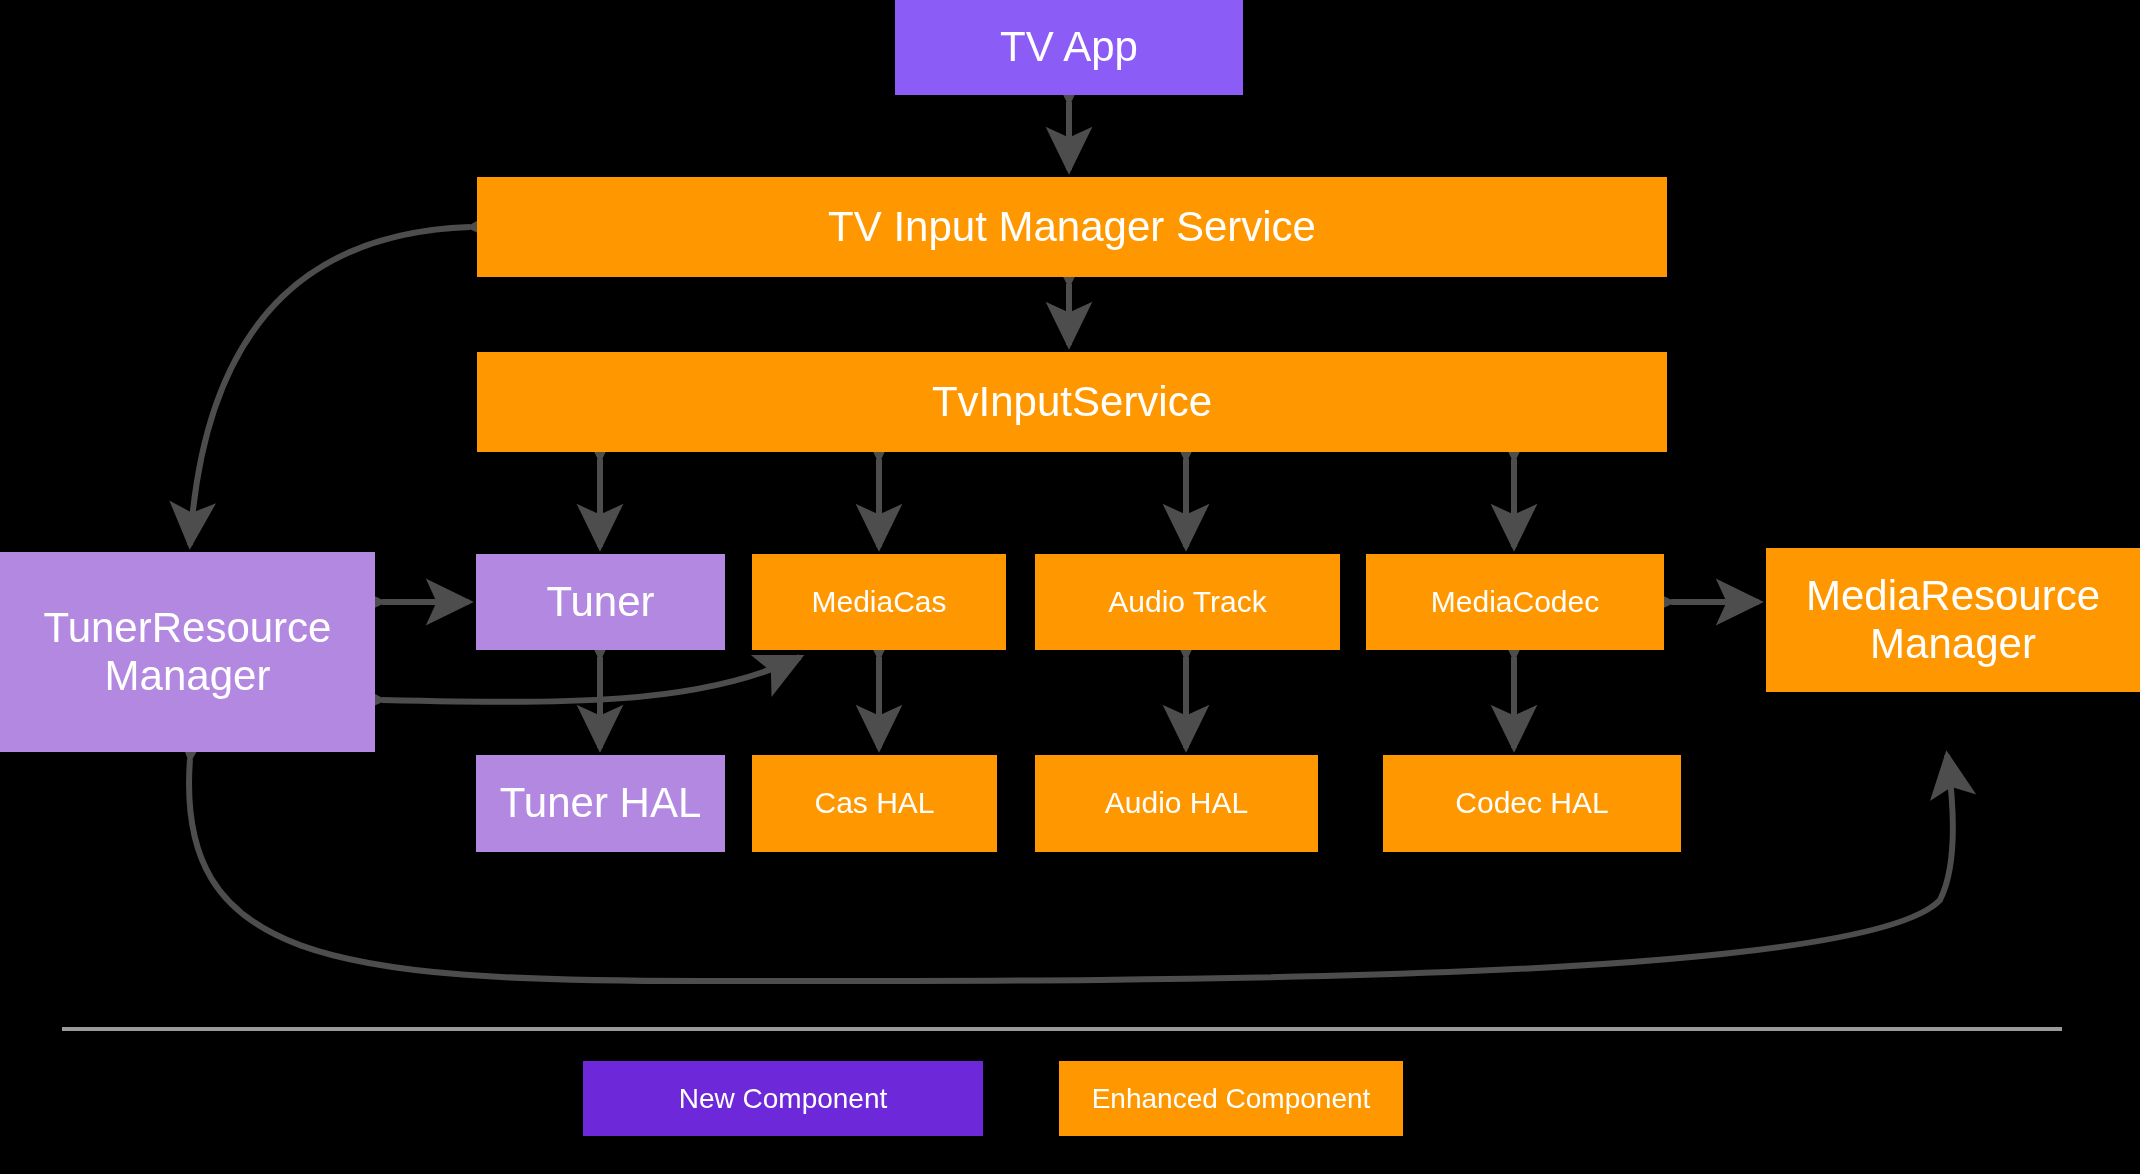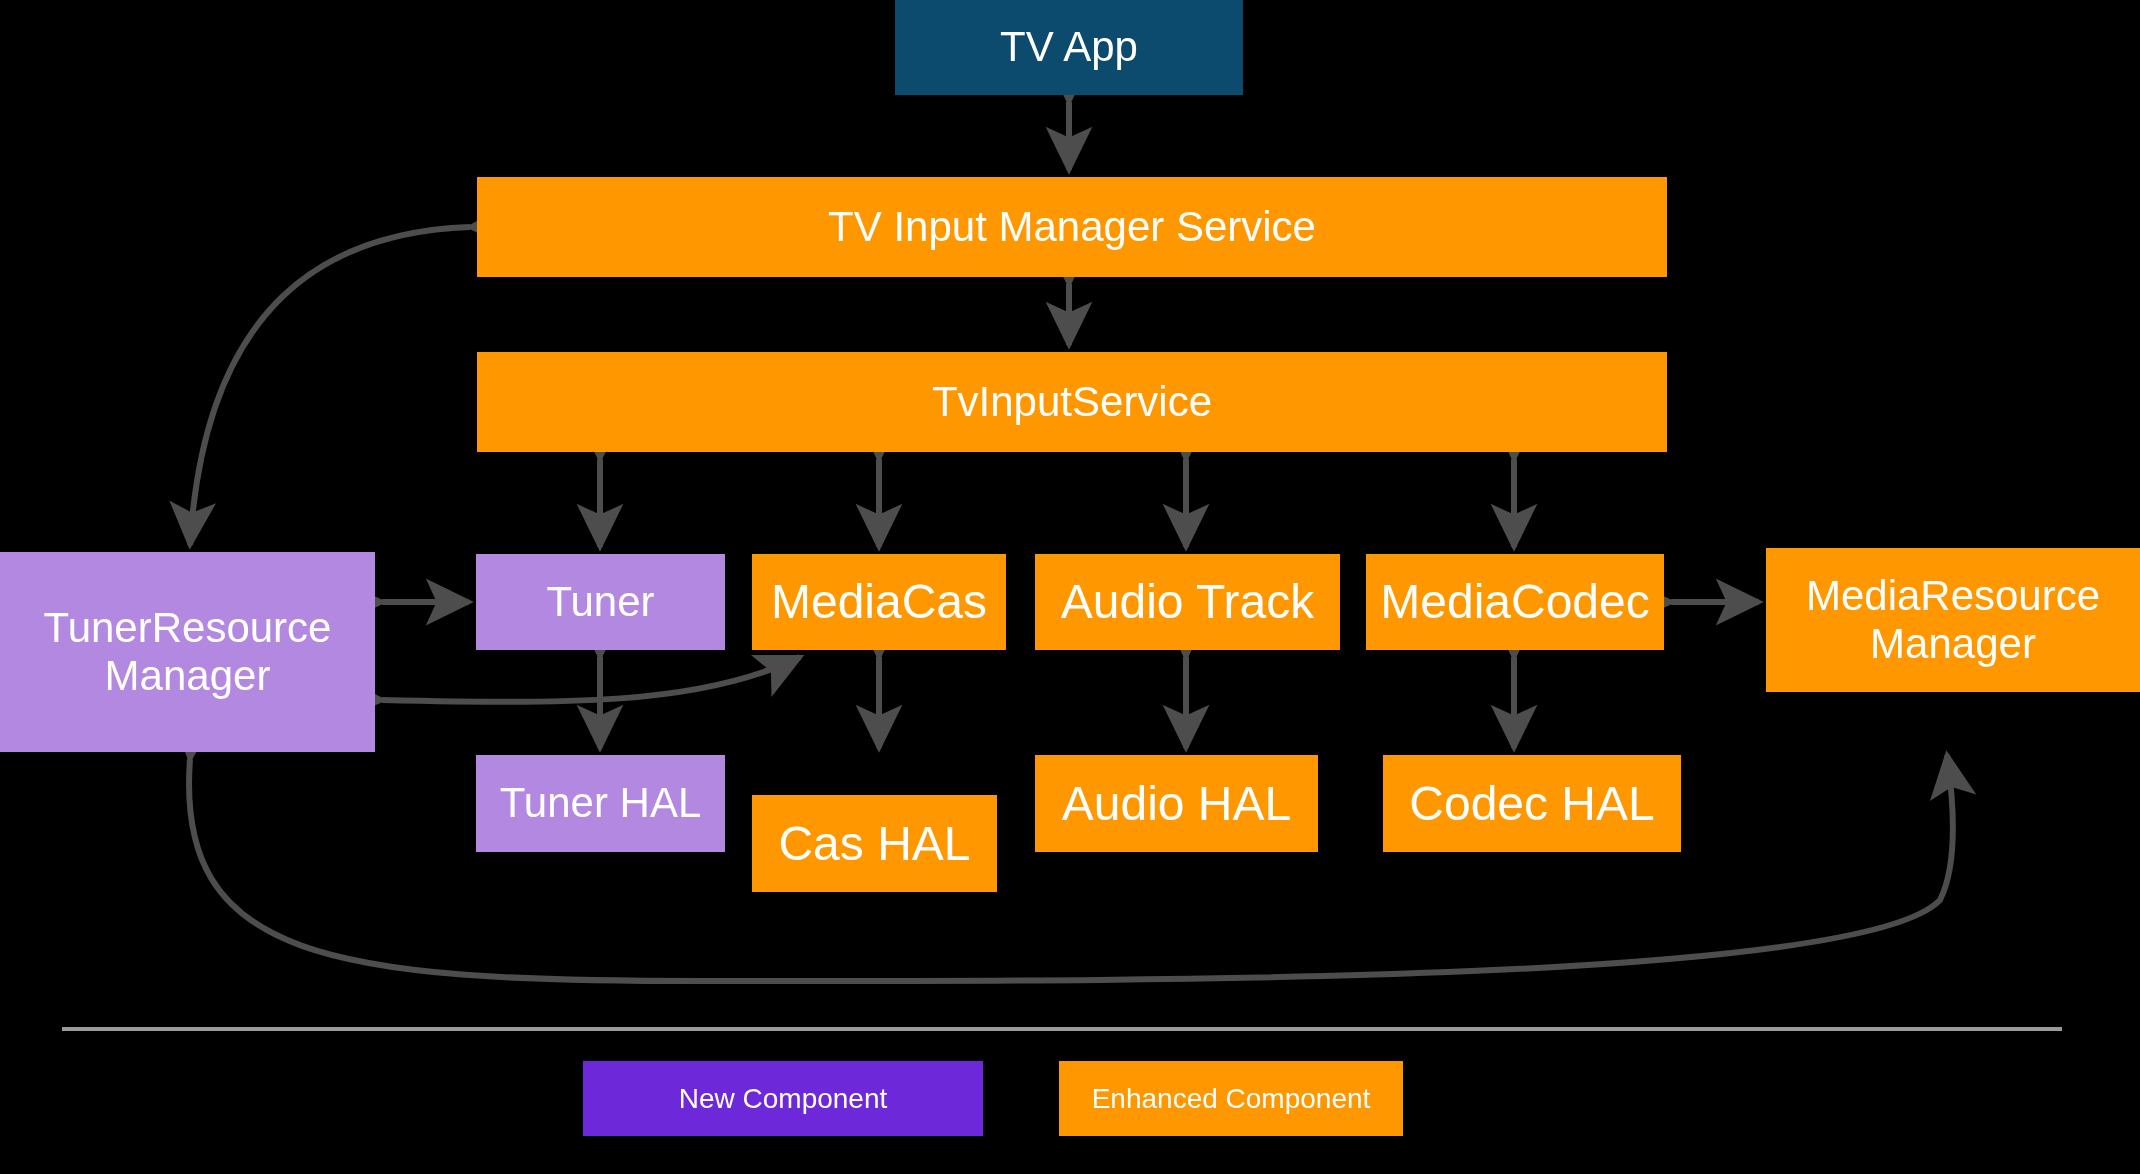--- a/index.html
+++ b/index.html
@@ -30,24 +30,24 @@
     display: flex;
     align-items: center;
     justify-content: center;
     text-align: center;
     color: #ffffff;
     line-height: 1.15;
     box-sizing: border-box;
     padding: 2px 6px;
     z-index: 2;
   }
-  .node-app   { background: #0c4a6e; font-size: 42px; }
+  .node-app   { background: #8b5cf6; font-size: 42px; }
   .node-svc   { background: #ff9800; font-size: 42px; }
   .node-new   { background: #b388e0; font-size: 42px; }
-  .node-enh   { background: #ff9800; font-size: 48px; }
+  .node-enh   { background: #ff9800; font-size: 30px; }
   .node-mgr   { font-size: 42px; }
   .legend-divider {
     position: absolute;
     background: #9a9a9a;
     height: 4px;
     z-index: 1;
   }
   .legend-chip {
     position: absolute;
     display: flex;
@@ -141,21 +141,21 @@
 
   <div class="node node-enh node-mgr" style="left:1766px; top:548px; width:374px; height:144px;">
     <span style="white-space:pre-line;">MediaResource
 Manager</span>
   </div>
 
   <div class="node node-new" style="left:476px; top:755px; width:249px; height:97px;">
     <span>Tuner HAL</span>
   </div>
 
-  <div class="node node-enh" style="left:752px; top:755px; width:245px; height:97px;margin-top:40px;">
+  <div class="node node-enh" style="left:752px; top:755px; width:245px; height:97px;">
     <span>Cas HAL</span>
   </div>
 
   <div class="node node-enh" style="left:1035px; top:755px; width:283px; height:97px;">
     <span>Audio HAL</span>
   </div>
 
   <div class="node node-enh" style="left:1366px; top:755px; width:298px; height:97px;margin-left:17px;">
     <span>Codec HAL</span>
   </div>

